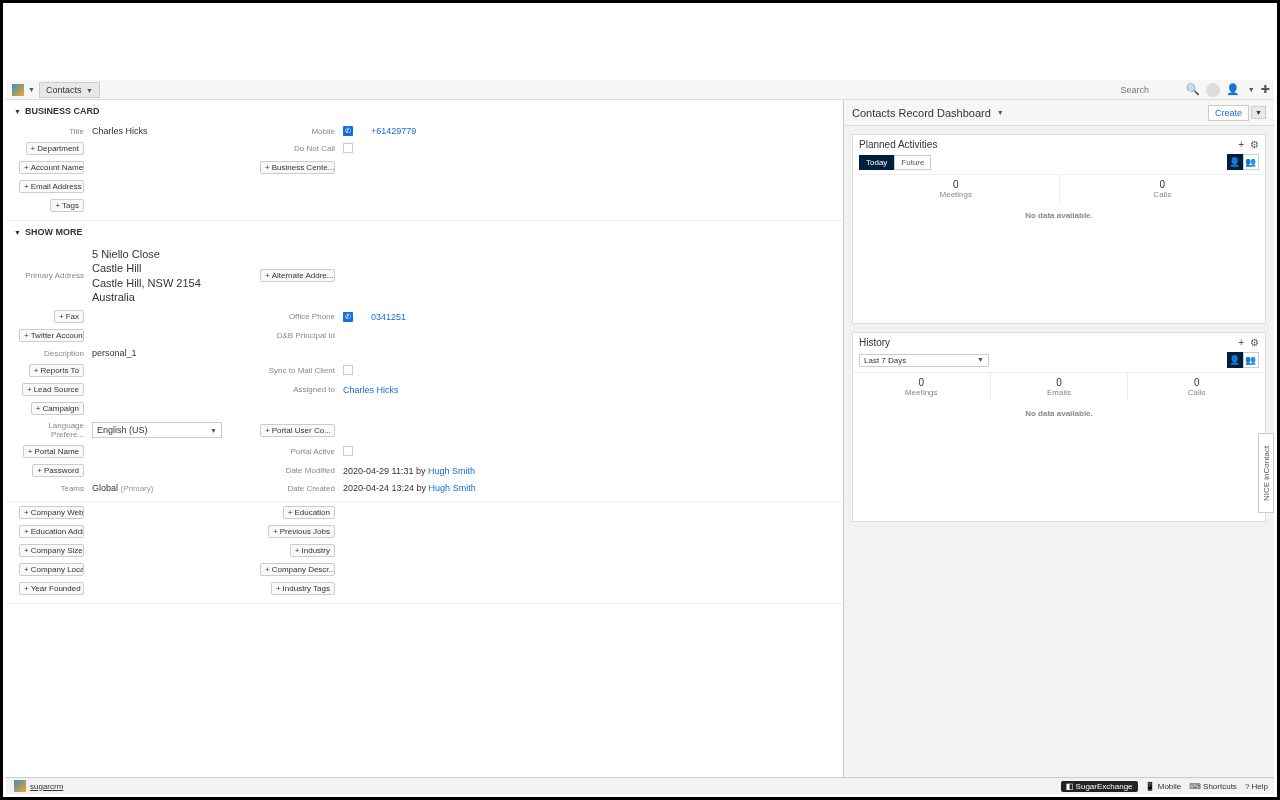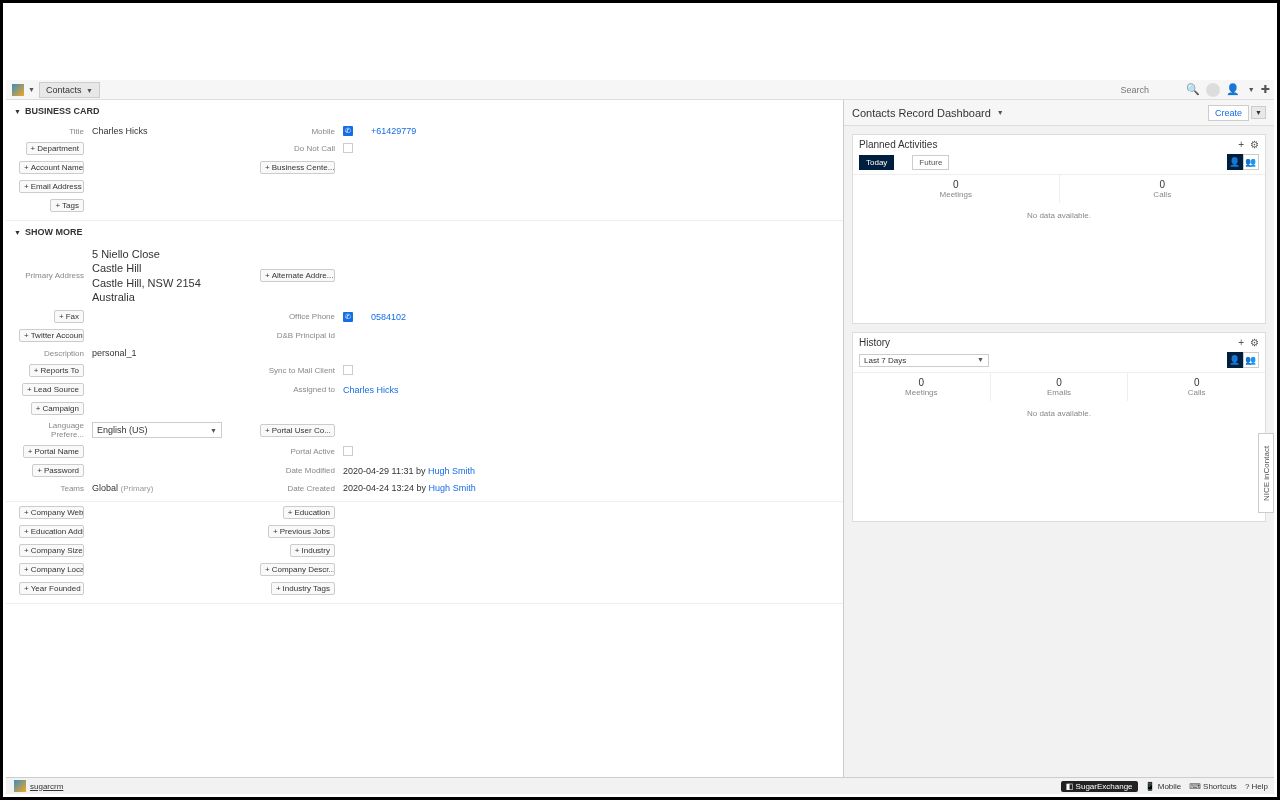--- a/index.html
+++ b/index.html
@@ -42,34 +42,34 @@
 .addr-block { font-size: 11px; line-height: 1.3; }
 .lang-select { border: 1px solid #ccc; font-size: 9px; padding: 2px 4px; width: 130px; display: flex; justify-content: space-between; align-items: center; cursor: pointer; background: #fff; }
 .primary-tag { color: #999; font-size: 8px; }
 .right-header { display: flex; align-items: center; padding: 4px 8px; height: 26px; border-bottom: 1px solid #ddd; background: #f6f6f6; }
 .right-title { font-size: 11px; margin-right: 4px; }
 .create-btn { margin-left: auto; color: #176de5; font-size: 9px; border: 1px solid #ccc; padding: 2px 6px; background: #fff; cursor: pointer; }
 .dashlet { background: #fff; margin: 8px; border: 1px solid #ddd; }
 .dashlet-hd { display: flex; align-items: center; padding: 4px 6px; background: #fff; }
 .dashlet-title { font-size: 10px; font-weight: 500; }
 .dashlet-icons { margin-left: auto; display: flex; gap: 6px; font-size: 10px; color: #555; cursor: pointer; }
-.tab-row { display: flex; padding: 0 6px; gap: 18px; align-items: center; }
+.tab-row { display: flex; padding: 0 6px; gap: 0; align-items: center; }
 .tab-btn-active { background: #001f3f; color: #fff; font-size: 8px; padding: 2px 6px; border: 1px solid #001f3f; cursor: pointer; }
 .tab-btn { background: #fff; color: #555; font-size: 8px; padding: 2px 6px; border: 1px solid #ccc; cursor: pointer; }
 .filter-select { border: 1px solid #ccc; font-size: 8px; padding: 1px 4px; width: 130px; display: flex; justify-content: space-between; background: #fff; cursor: pointer; }
 .icon-btns-right { margin-left: auto; display: flex; }
 .icon-btn-dark { background: #001f3f; color: #fff; width: 16px; height: 16px; font-size: 9px; display: flex; align-items: center; justify-content: center; cursor: pointer; }
 .icon-btn-light { background: #fff; border: 1px solid #ccc; width: 16px; height: 16px; font-size: 9px; display: flex; align-items: center; justify-content: center; cursor: pointer; }
 .stat-cols { display: flex; border-top: 1px solid #eee; margin-top: 4px; }
 .stat-col { flex: 1; text-align: center; padding: 4px; border-right: 1px solid #eee; }
 .stat-col:last-child { border-right: none; }
 .stat-num { font-size: 10px; color: #333; }
 .stat-lbl { font-size: 8px; color: #888; }
 .no-data { text-align: center; font-size: 8px; color: #888; padding: 8px; }
-.dashlet-body { min-height: 120px; }
+.dashlet-body { min-height: 120px; font-weight: bold; }
 .footer { position: absolute; bottom: 3px; left: 3px; right: 3px; height: 17px; background: #f2f2f2; border-top: 1px solid #ccc; display: flex; align-items: center; padding: 0 6px; font-size: 8px; }
 .footer-logo { display: flex; align-items: center; gap: 2px; text-decoration: underline; }
 .footer-right { margin-left: auto; display: flex; align-items: center; gap: 8px; }
 .sugar-exchange { background: #222; color: #fff; padding: 1px 5px; border-radius: 2px; font-size: 8px; }
 .side-tab { position: absolute; right: 3px; top: 430px; width: 16px; height: 80px; background: #fff; border: 1px solid #ccc; writing-mode: vertical-rl; font-size: 8px; display: flex; align-items: center; justify-content: center; color: #555; transform: rotate(180deg); cursor: pointer; }
 </style>
 </head>
 <body>
 
 <div class="outer-frame">
@@ -165,21 +165,21 @@
         <div></div>
 
         <div class="pill-right-align"><span class="add-pill">
                 <span class="pls">+</span>
                 <span>Fax</span>
               </span></div>
         <div></div>
         <div class="field-label">Office Phone</div>
         <div class="field-value phone-box">
           <span class="phone-ico">✆</span>
-          <span class="field-link">0584102</span>
+          <span class="field-link">0341251</span>
         </div>
 
         <div class="pill-right-align"><span class="add-pill">
                 <span class="pls">+</span>
                 <span>Twitter Account</span>
               </span></div>
         <div></div>
         <div class="field-label">D&amp;B Principal Id</div>
         <div></div>
 

